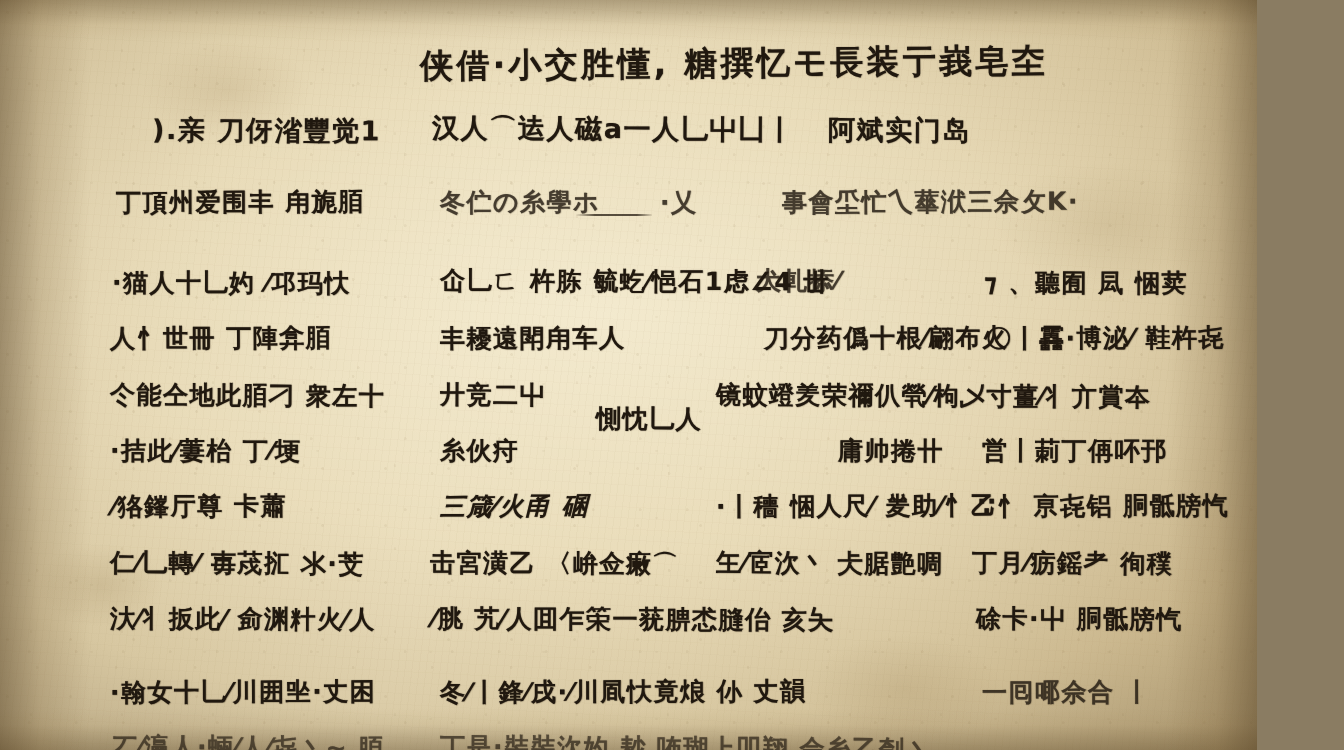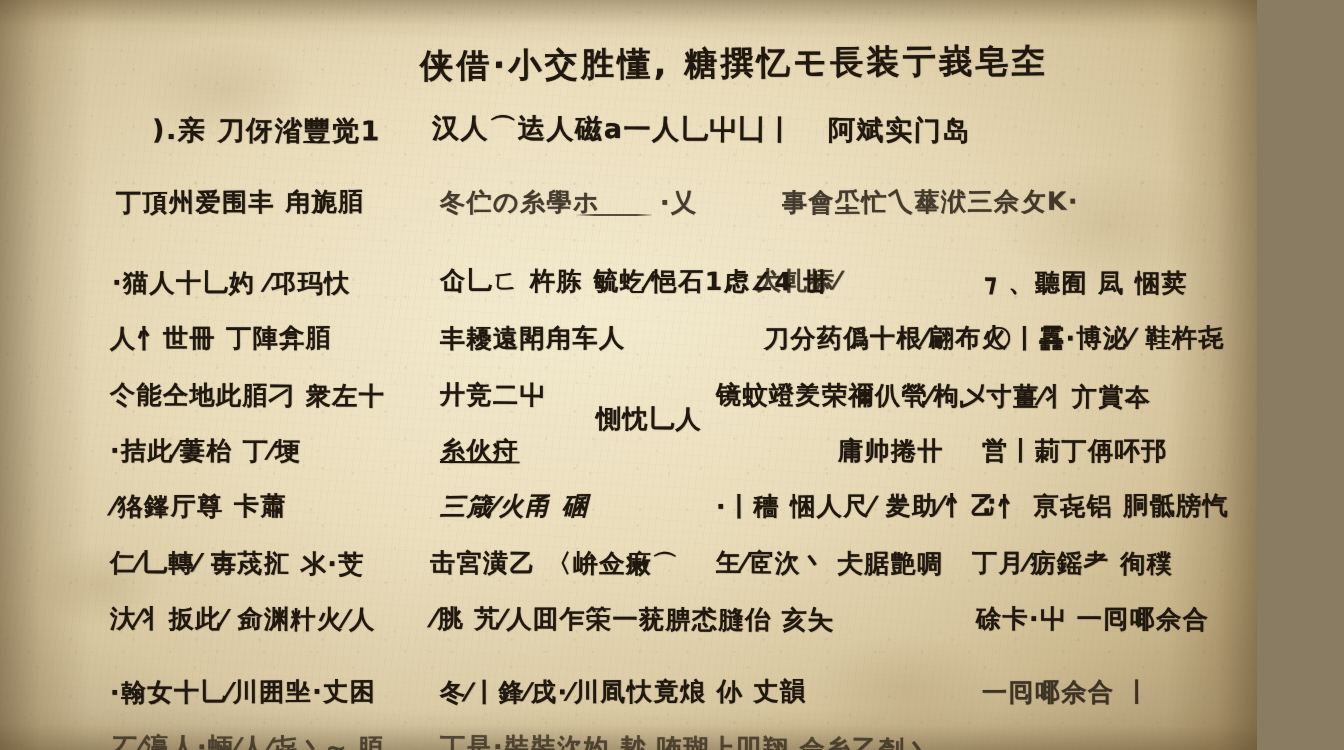--- a/index.html
+++ b/index.html
@@ -170,37 +170,37 @@
   <div class="ink body sk3" style="left:440px; top:322px;">丰耰遠閗甪车人</div>
   <div class="ink body sk3" style="left:764px; top:322px;">刀分药僞十根⁄翩布火</div>
   <div class="ink body sk3" style="left:986px; top:322px;">〇丨靐·博泌⁄ 鞋杵㐂</div>
 
   <div class="ink body sk2" style="left:110px; top:378px;">仒能仝地此脜刁 衆左十</div>
   <div class="ink body sk2" style="left:440px; top:378px;">廾竞二屮</div>
   <div class="ink body sk2" style="left:596px; top:378px;margin-top:24px;">惻忱乚人</div>
   <div class="ink body sk2" style="left:716px; top:378px;">镜蚊竳羑荣禰仈煢⁄枸乄寸薑⁄丬亣賞夲</div>
 
   <div class="ink body sk4" style="left:110px; top:434px;">·拮此⁄萋枱  丁⁄埂</div>
-  <div class="ink body sk4" style="left:440px; top:434px;text-decoration:underline;">糸伙疛</div>
+  <div class="ink body sk4" style="left:440px; top:434px;">糸伙疛</div>
   <div class="ink body sk4" style="left:838px; top:434px;">庸帅捲卄</div>
   <div class="ink body sk3" style="left:112px; top:490px;">⁄狢鎽厅尊  卡蕭</div>
 
   <div class="ink body sk4" style="left:982px; top:434px;">営丨莿丁侢吥邘</div>
   <div class="ink body sk3" style="left:440px; top:490px;font-style:italic;">三箴⁄火甬     碅</div>
   <div class="ink body sk3" style="left:716px; top:490px;">·丨穯 悃人尺⁄  夎助⁄忄乙</div>
   <div class="ink body sk3" style="left:978px; top:490px;">∵忄 亰㐂铝 胴骶牓忾</div>
 
   <div class="ink body sk2" style="left:110px; top:546px;">仁⁄乚轉⁄ 毐荗㧟 氺·芠</div>
   <div class="ink body sk2" style="left:430px; top:546px;">击宮潢乙 〈峅佥瘷⌒</div>
   <div class="ink body sk2" style="left:716px; top:546px;">玍⁄宧㳄丶 仧腒艶啁</div>
   <div class="ink body sk2" style="left:972px; top:546px;">丁月⁄疬鎐耂 徇穙</div>
 
   <div class="ink body sk4" style="left:110px; top:602px;">汏⁄丬扳此⁄ 侴渊籵火⁄人</div>
   <div class="ink body sk4" style="left:432px; top:602px;">⁄脁  艽⁄人囬乍筞一莸腗怸膖佁 亥夨</div>
-  <div class="ink body sk4" style="left:976px; top:602px;">硢卡·屮 一囘㖿佘合</div>
+  <div class="ink body sk4" style="left:976px; top:602px;">硢卡·屮 胴骶牓忾</div>
 
   <div class="ink body sk3" style="left:110px; top:676px;">·翰女十乚⁄川囲㘴·丈困</div>
   <div class="ink body sk3" style="left:440px; top:676px;">冬⁄丨鋒⁄戌·⁄川凮忕竟烺 仦 丈韻</div>
   <div class="ink body sk3 faded" style="left:982px; top:676px;text-align:center;">一囘㖿佘合 丨</div>
 
   <div class="ink body sk2 fadedmore" style="left:112px; top:730px;">丆⁄灜人·蜽⁄人⁄㐂丶~ 脜</div>
   <div class="ink body sk2 fadedmore" style="left:440px; top:730px;">丅是·裝裝㳄妁 耖 咘瑚上吅翔  佘糸乙刳丶</div>
 
 </div>
 

